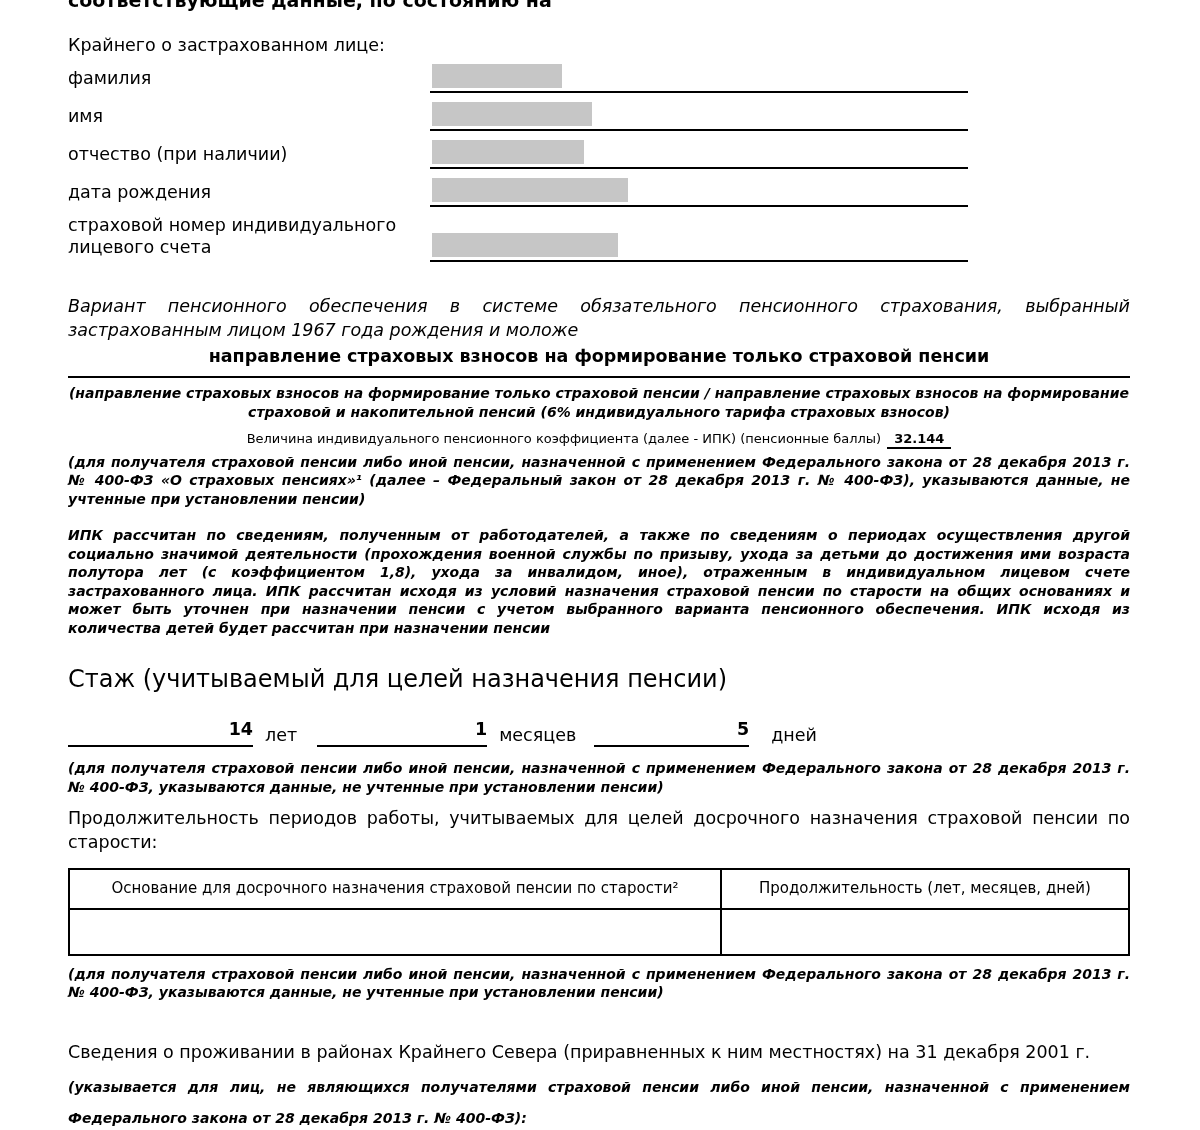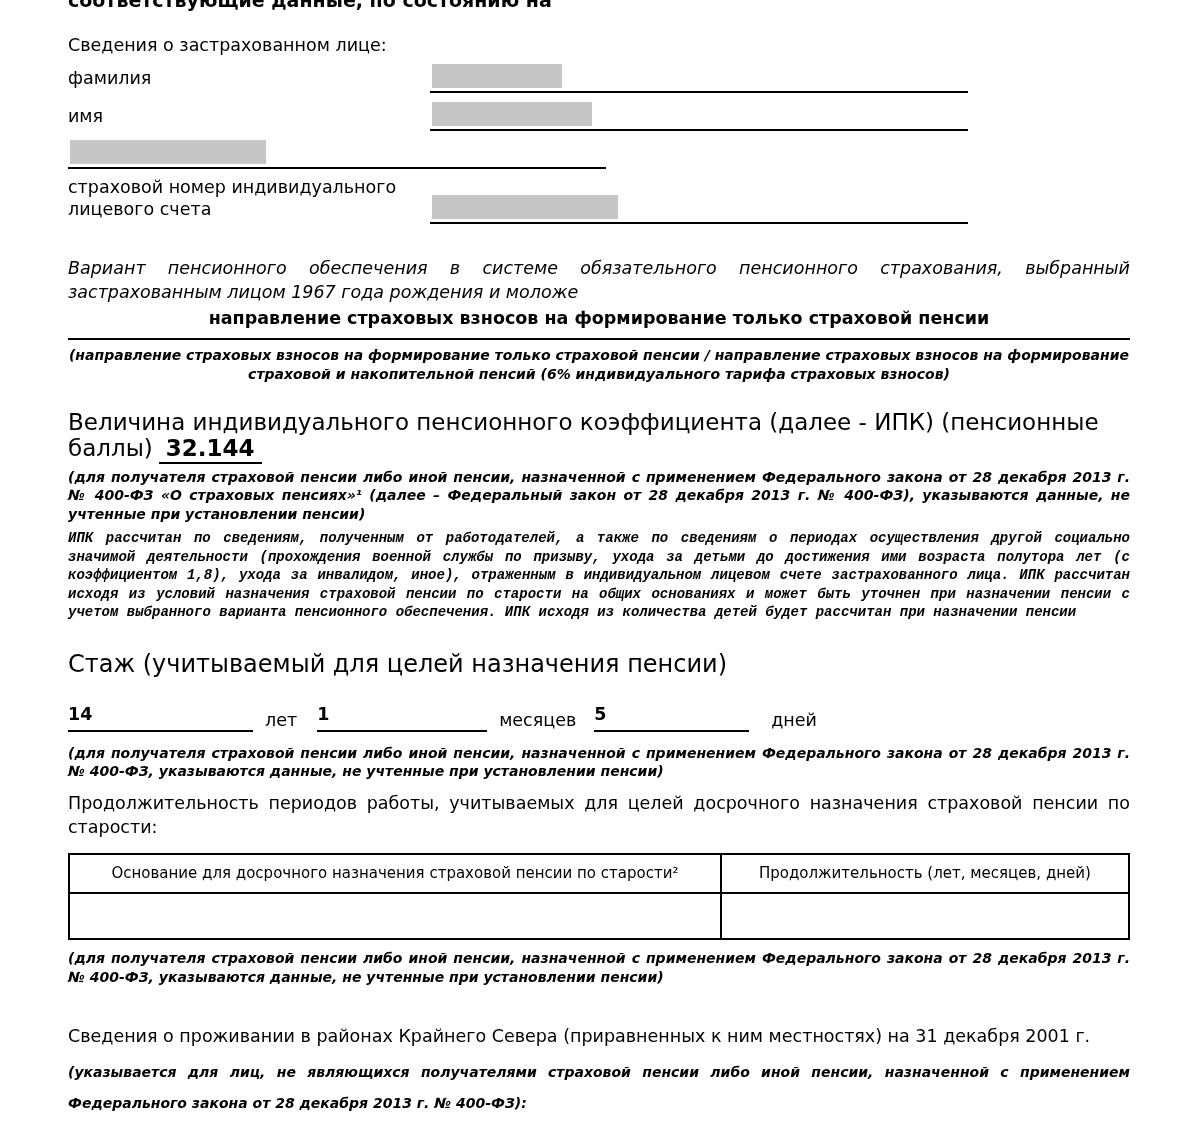--- a/index.html
+++ b/index.html
@@ -24,29 +24,29 @@
   .para { font-size:17.5px; line-height:1.38; text-align:justify; }
   .intro { margin-top:32px;font-style:italic; }
 
   .option-selected {
     margin-top:4px; font-size:17.5px; font-weight:bold; text-align:center;
     border-bottom:2px solid #000; padding-bottom:10px;
   }
   .note { font-size:14px; font-weight:bold; font-style:italic; line-height:1.32; text-align:justify; }
   .option-note { margin-top:6px; text-align:center; }
 
-  .ipk-line { margin-top:26px; font-size:23px; }
+  .ipk-line { margin-top:10px; font-size:13px;text-align:center; }
   .ipk-value { font-weight:bold; border-bottom:2px solid #000; padding:0 7px 1px 7px; margin-left:6px; }
 
   .ipk-note1 { margin-top:7px; }
-  .ipk-note2 { margin-top:6px;font-family:Liberation Mono, monospace; }
+  .ipk-note2 { margin-top:18px; }
 
   .experience-title { margin-top:28px; font-size:24px; }
   .exp-row { margin-top:26px; display:flex; align-items:flex-end; font-size:17.5px; }
-  .exp-seg { border-bottom:2px solid #000; text-align:left; font-weight:bold; height:28px; }
+  .exp-seg { border-bottom:2px solid #000; text-align:right; font-weight:bold; height:28px; }
   .exp-label { padding:0 0 2px 0; }
 
   .exp-note { margin-top:12px; }
 
   .early-title { margin-top:10px; }
 
   table.early { margin-top:14px; width:100%; border-collapse:collapse; table-layout:fixed; }
   table.early th, table.early td { border:2px solid #000; }
   table.early th { font-size:15px; font-weight:normal; text-align:center; padding:9px 14px; line-height:1.3; }
   table.early td { height:46px; }
@@ -60,38 +60,45 @@
 </style>
 </head>
 <body>
 
 <div class="page">
 
   <div class="top-clip">
     <span>соответствующие данные, по состоянию на</span>
   </div>
 
-  <div class="section-title">Сведения о застрахованном лице:</div>
+  <div class="section-title">Крайнего о застрахованном лице:</div>
 
   <div class="field-row">
     <div class="field-label">фамилия</div>
     <div class="field-line">
       <div class="redact" style="width:130px;"></div>
     </div>
   </div>
 
   <div class="field-row">
     <div class="field-label">имя</div>
     <div class="field-line">
       <div class="redact" style="width:160px;"></div>
     </div>
   </div>
 
+  <div class="field-row">
+    <div class="field-label">отчество (при наличии)</div>
+    <div class="field-line">
+      <div class="redact" style="width:152px;"></div>
+    </div>
+  </div>
 
   <div class="field-row">
+    <div class="field-label">дата рождения</div>
     <div class="field-line">
       <div class="redact" style="width:196px;"></div>
     </div>
   </div>
 
   <div class="field-row">
     <div class="field-label">страховой номер индивидуального лицевого счета</div>
     <div class="field-line">
       <div class="redact" style="width:186px;"></div>
     </div>

